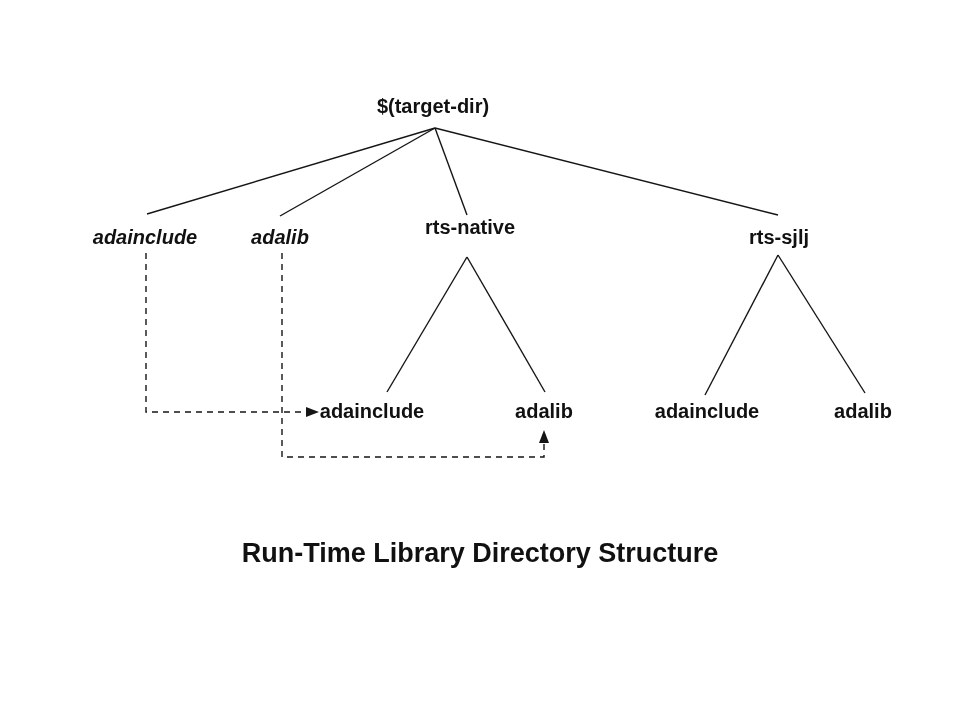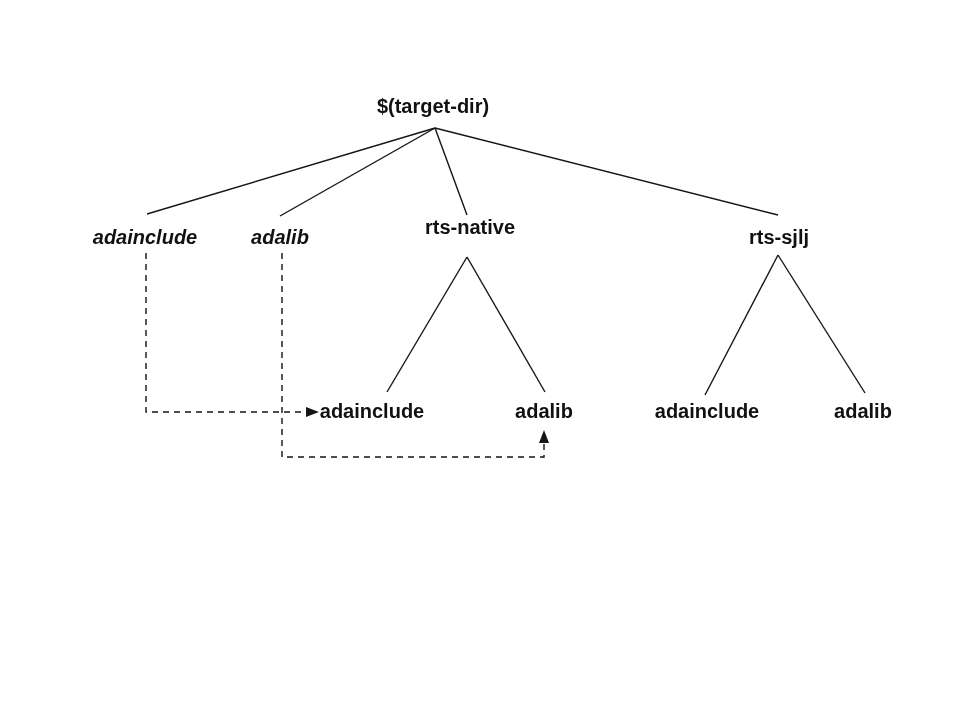--- a/index.html
+++ b/index.html
@@ -90,15 +90,16 @@
   <div class="node softlink" style="left:280px; top:224px;">adalib</div>
   <div class="node" style="left:470px; top:214px;">rts-native</div>
   <div class="node" style="left:779px; top:224px;text-align:right;">rts-sjlj</div>
 
   <div class="node" style="left:372px; top:398px;">adainclude</div>
   <div class="node" style="left:544px; top:398px;">adalib</div>
   <div class="node" style="left:707px; top:398px;">adainclude</div>
   <div class="node" style="left:863px; top:398px;">adalib</div>
 
   <div class="caption">
+    <div>Run-Time Library Directory Structure</div>
   </div>
 
 </div>
 
 </body></html>

